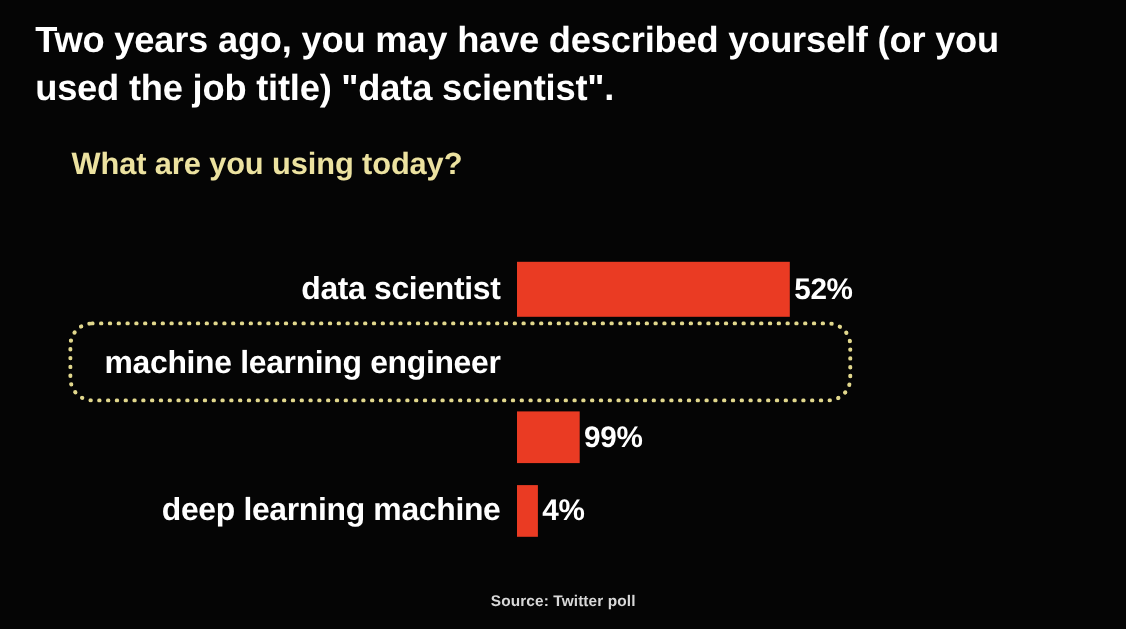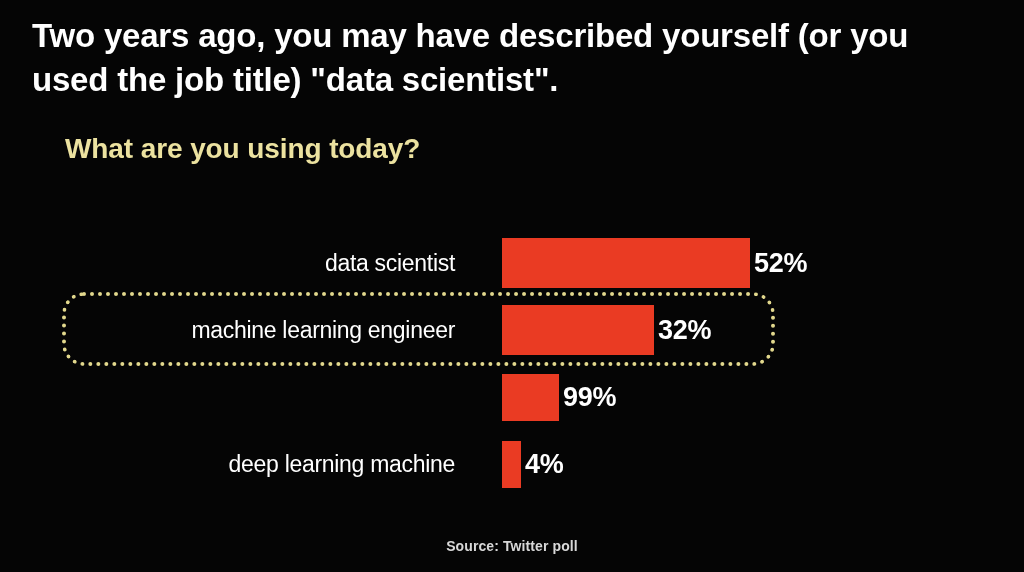--- a/index.html
+++ b/index.html
@@ -56,32 +56,31 @@
     width: 1024px;
     height: 50px;
     display: flex;
     align-items: center;
   }
   .row-label {
     position: absolute;
     right: 569px; 
     white-space: nowrap;
     color: #ffffff;
-    font-size: 23px;
-    font-weight: normal;
+    font-size: 29px;
+    font-weight: bold;
     letter-spacing: -0.3px;
     text-align: left;
   }
   .bar-wrap {
     position: absolute;
     left: 470px;
     display: flex;
     align-items: center;
     height: 100%;
-    margin-left: 32px;
   }
   .bar {
     background: #ea3b23;
     height: 50px;
   }
   .bar-value {
     color: #ffffff;
     font-size: 27px;
     font-weight: bold;
     margin-left: 4px;
@@ -136,24 +135,20 @@
     <div class="row row-0">
       <div class="row-label">data scientist</div>
       <div class="bar-wrap">
         <div class="bar" style="width:248px"></div>
         <div class="bar-value">52%</div>
       </div>
     </div>
 
     <div class="row row-1">
       <div class="row-label">machine learning engineer</div>
-      <div class="bar-wrap">
-        <div class="bar" style="width:152px"></div>
-        <div class="bar-value">32%</div>
-      </div>
     </div>
 
     <div class="row row-2">
       <div class="bar-wrap">
         <div class="bar" style="width:57px"></div>
         <div class="bar-value">99%</div>
       </div>
     </div>
 
     <div class="row row-3">

